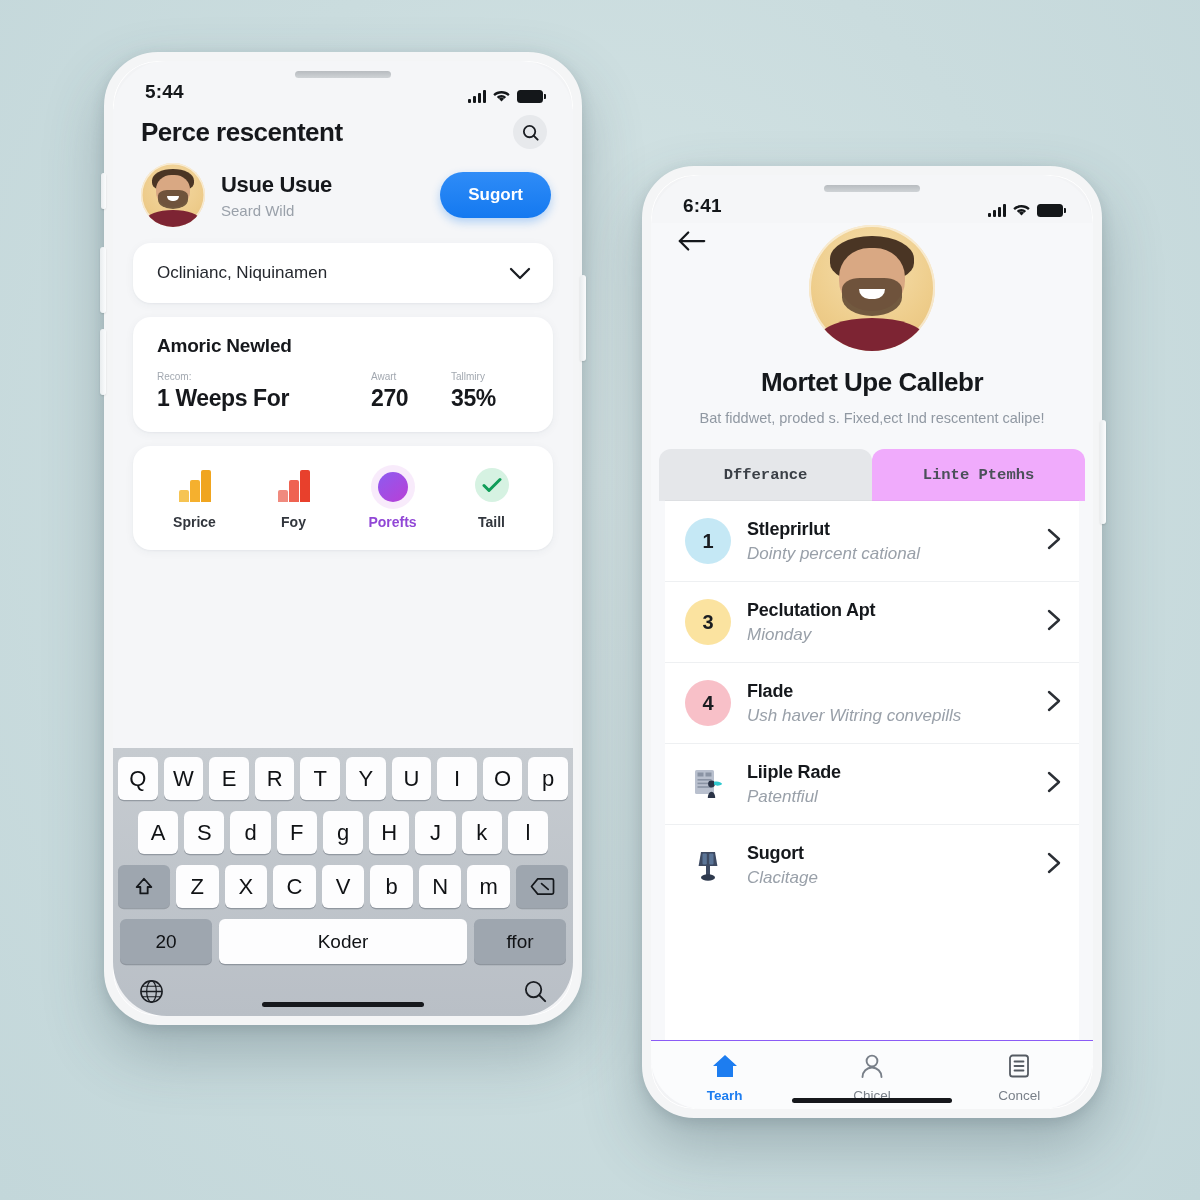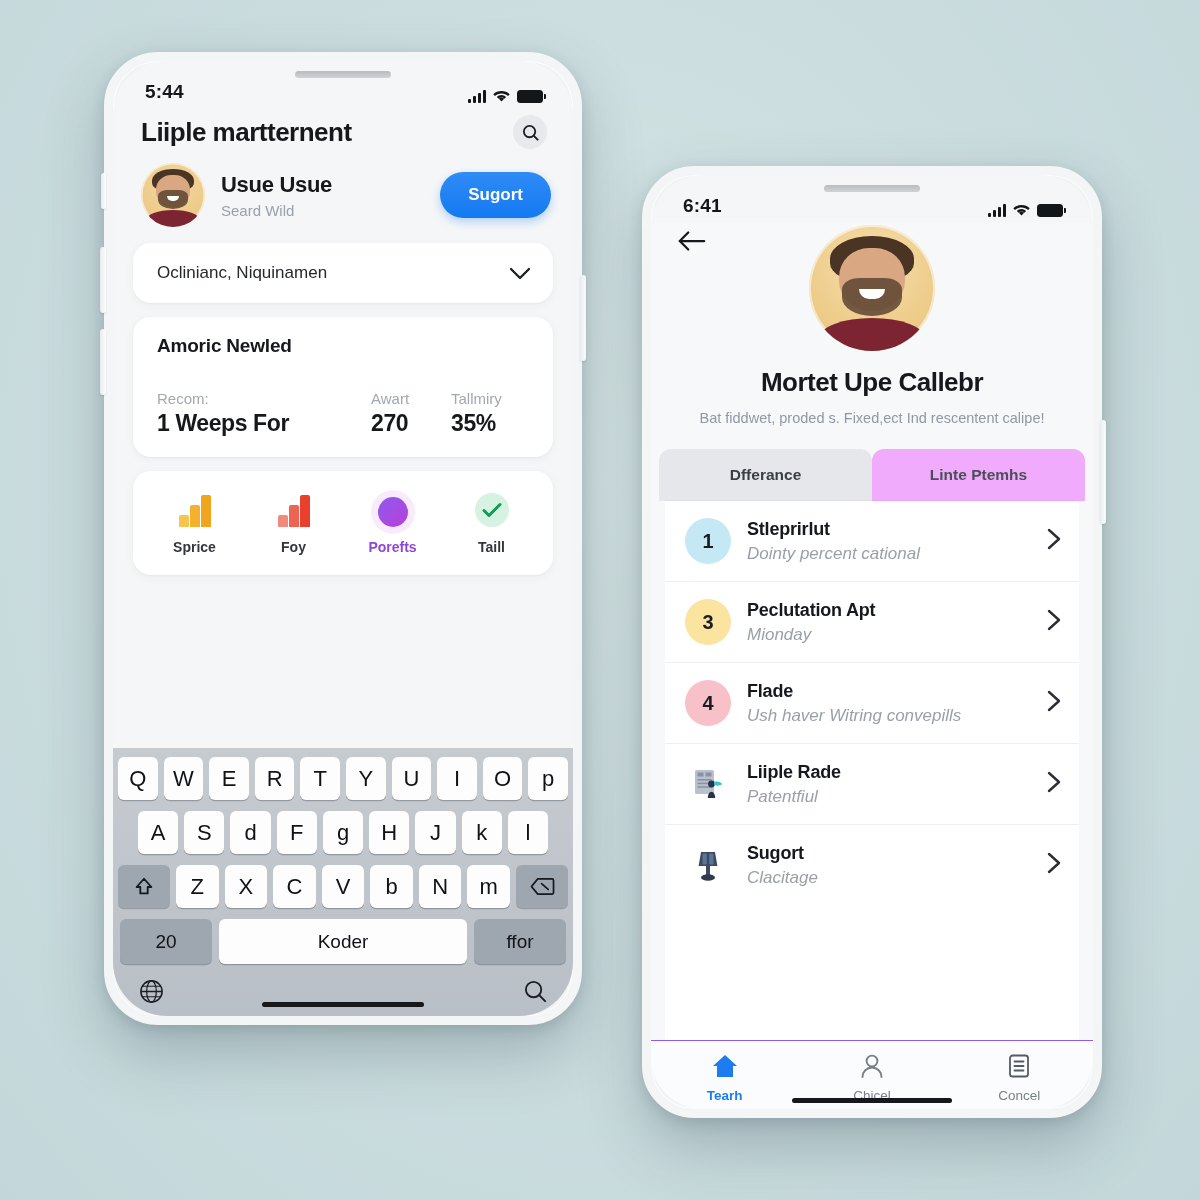--- a/index.html
+++ b/index.html
@@ -103,21 +103,21 @@
     box-shadow: 0 2px 10px rgba(30,50,70,.05), 0 1px 2px rgba(30,50,70,.04);
   }
   .dropdown { display:flex; align-items:center; justify-content:space-between;
               padding: 20px 22px 20px 24px; }
   .dd-label { font-size: 17px; color:#25282e; font-weight: 500; }
   .stats { padding: 18px 22px 20px 24px; }
   .stats-title { font-size: 19px; font-weight: 800; color:#16181c; letter-spacing:-.2px; }
   .stats-grid { display:flex; align-items:flex-end; margin-top: 14px; }
   .stat { flex: 0 0 auto; }
   .stat.main { flex: 1; }
-  .stat-lbl { font-size: 15px; color:#a2a8b0;margin-top:19px; }
+  .stat-lbl { font-size: 10px; color:#a2a8b0; }
   .stat-val { font-size: 23px; font-weight: 800; color:#16181c; margin-top: 3px; letter-spacing:-.4px; }
   .stat.sec { text-align:left; width: 80px; }
   .quick { display:flex; padding: 20px 12px 20px; }
   .qi { flex:1; display:flex; flex-direction:column; align-items:center; gap: 12px; }
   .qi-label { font-size: 14px; font-weight: 600; color:#32363d; }
   .qi-label.accent { color:#9147d6; }
   .qi-art { width: 38px; height: 36px; display:flex; align-items:flex-end; justify-content:center; }
   .bars { display:flex; align-items:flex-end; gap: 1px; }
   .bars b { display:block; width:10px; border-radius:2px 2px 0 0; }
   .bars.orange b:nth-child(1){height:12px;background:#f6c453}
@@ -163,21 +163,21 @@
   .back-arrow { position:absolute; left: 26px; top: 6px; }
   .r-avatar {
     width: 126px; height: 126px; border-radius:50%; margin: 0 auto 16px;
     background: radial-gradient(circle at 50% 32%, #f6dfae 0%, #eecd8b 60%, #e6bf79 100%);
     position:relative; overflow:hidden;
     box-shadow: inset 0 0 0 2px rgba(255,255,255,.55);
   }
   .r-name { font-size: 26px; font-weight: 800; color:#15181c; letter-spacing:-.5px; }
   .r-desc { font-size: 14.5px; color:#9098a2; line-height: 1.55; margin-top: 9px;
             padding: 0 46px; }
-  .tabs { display:flex; margin: 6px 8px 0; }
+  .tabs { display:flex; margin: 6px 8px 0; font-family: Liberation Mono, monospace; }
   .tab {
     flex:1; text-align:center; font-size: 15.5px; font-weight: 600;
     color:#3a3f46; padding: 17px 0; background:#e5e7ea;
     border-radius: 12px 12px 0 0;
   }
   .tab.inactive { background:#f0abfc; color:#4a5059; }
   .list { background:#fff; margin: 0 14px; flex:1; overflow:hidden;
           box-shadow: 0 -1px 0 rgba(0,0,0,.03); }
   .li { display:flex; align-items:center; gap: 16px; padding: 17px 18px 17px 20px;
         border-bottom: 1px solid #eef0f2; }
@@ -228,21 +228,21 @@
           <path d="M8.5 11.6 5.9 8.7a3.9 3.9 0 0 1 5.2 0z" fill="#14171a"></path>
           <path d="M8.5 1.1C5.3 1.1 2.4 2.3.3 4.3l1.6 1.8C3.6 4.5 5.9 3.5 8.5 3.5s4.9 1 6.6 2.6l1.6-1.8C14.6 2.3 11.7 1.1 8.5 1.1z" fill="#14171a"></path>
           <path d="M8.5 5.1c-1.8 0-3.4.7-4.6 1.8l1.6 1.8A4.6 4.6 0 0 1 8.5 7.4c1.2 0 2.3.5 3 1.3l1.6-1.8A6.7 6.7 0 0 0 8.5 5.1z" fill="#14171a"></path>
         </svg>
         <span class="batt"></span>
       </span>
     </div>
 
     <div class="l-body">
       <div class="l-head">
-        <div class="l-title">Liiple martternent</div>
+        <div class="l-title">Perce rescentent</div>
         <div class="icon-round">
           <svg width="19" height="19" viewBox="0 0 20 20">
             <circle cx="9" cy="9" r="6" fill="none" stroke="#1b1e23" stroke-width="1.9"></circle>
             <line x1="13.3" y1="13.3" x2="17.5" y2="17.5" stroke="#1b1e23" stroke-width="2.1" stroke-linecap="round"></line>
           </svg>
         </div>
       </div>
 
       <div class="profile-row">
         <div class="avatar">

